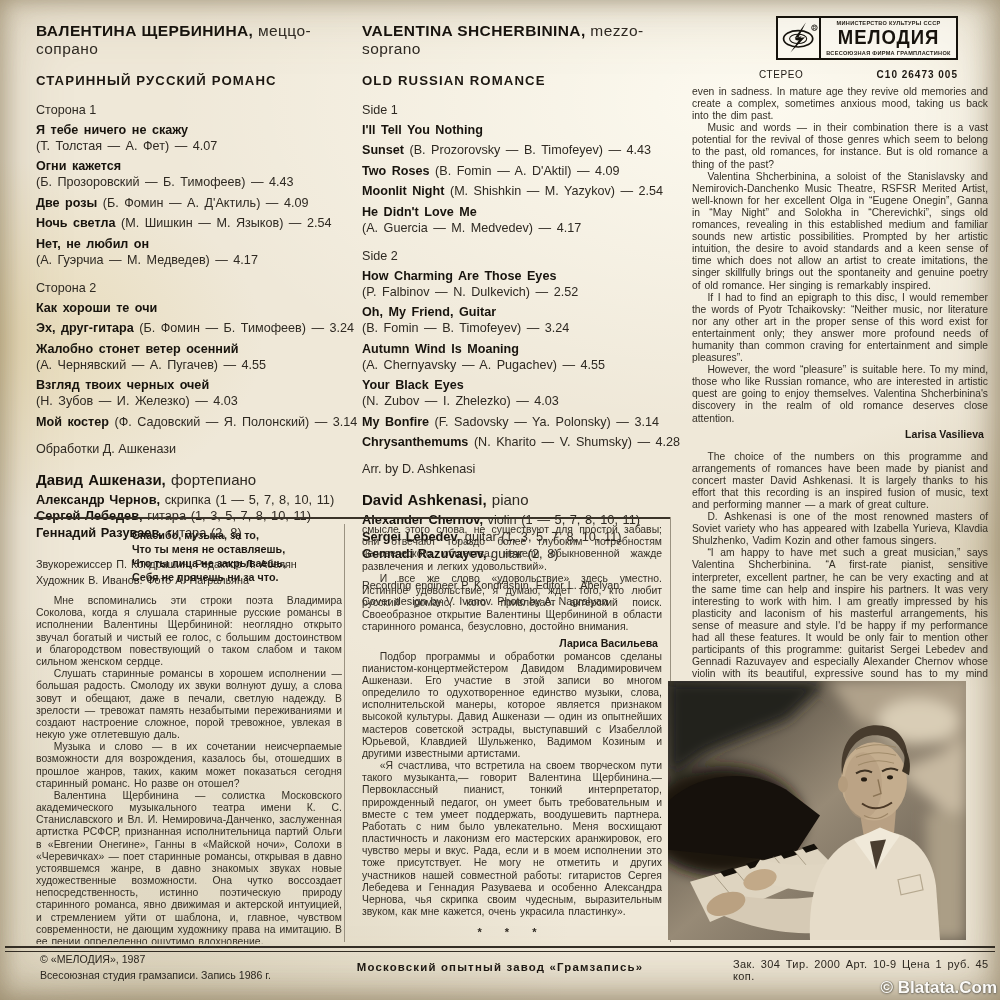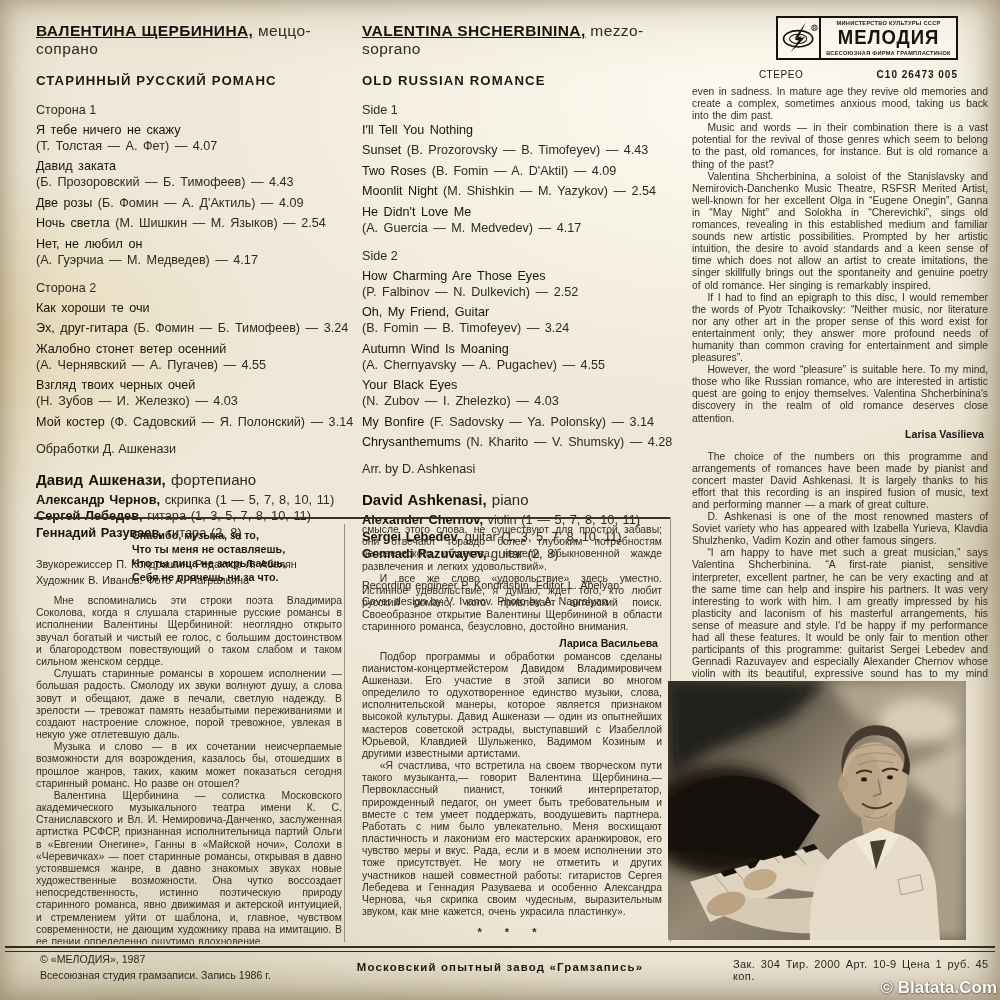--- a/index.html
+++ b/index.html
@@ -9,26 +9,26 @@
       radial-gradient(420px 260px at -3% 34%, rgba(214,190,120,.38), transparent 70%),
       radial-gradient(900px 500px at 75% 10%, rgba(255,253,244,.85), transparent 65%),
       radial-gradient(700px 600px at 15% 95%, rgba(205,196,168,.5), transparent 60%),
       radial-gradient(300px 200px at 98% 55%, rgba(196,182,148,.4), transparent 70%),
       #efe8d8;
     box-shadow: inset 0 0 70px rgba(124,104,66,.28), inset -10px 0 26px rgba(110,92,58,.30), inset 0 -14px 30px rgba(110,92,58,.22), inset 6px 0 16px rgba(110,92,58,.18);}
   .col{position:absolute;}
   .col-ru{left:36px;top:22px;width:322px;}
   .col-en{left:362px;top:22px;width:318px;}
   .artist-line{font-size:15.5px;letter-spacing:.4px;margin-bottom:15px;}
-  .artist{font-weight:700;color:#17130d;text-decoration:underline;}
+  .artist{font-weight:700;color:#17130d;}
   .voice{font-weight:400;}
   .album-title{font-size:13.2px;font-weight:600;letter-spacing:1.1px;margin-bottom:15px;color:#1d1812;}
   .side-label{font-size:12.6px;margin:12px 0 6px;}
   .track{margin:0 0 4.5px;font-size:12.6px;line-height:1.27;word-spacing:2px;}
-  .tt{font-weight:400;color:#17130d;}
+  .tt{font-weight:700;color:#17130d;}
   .track.blk .tc{display:block;}
   .arr-line{margin:11px 0 0;font-size:12.6px;}
   .musicians{margin-top:14px;}
   .mus{font-size:12.8px;line-height:1.32;word-spacing:1px;}
   .mus.first{font-size:15px;margin-bottom:2px;}
   .mus .n{font-weight:700;color:#17130d;}
   .small-credits{margin-top:14px;font-size:10.8px;line-height:1.5;word-spacing:1px;}
   
   .logo-wrap{position:absolute;left:776px;top:16px;width:182px;}
   .logo-row{display:flex;}
@@ -70,21 +70,21 @@
 </head>
 <body>
 
 <div class="page">
 
   <div class="col col-ru">
     <div class="artist-line"><span class="artist">ВАЛЕНТИНА ЩЕРБИНИНА,</span><span class="voice"> меццо-сопрано</span></div>
     <div class="album-title">СТАРИННЫЙ РУССКИЙ РОМАНС</div>
     <div class="side-label">Сторона 1</div>
     <div class="track blk"><span class="tt">Я тебе ничего не скажу</span> <span class="tc">(Т. Толстая — А. Фет) — 4.07</span></div>
-    <div class="track blk"><span class="tt">Давид заката</span> <span class="tc">(Б. Прозоровский — Б. Тимофеев) — 4.43</span></div>
+    <div class="track blk"><span class="tt">Огни кажется</span> <span class="tc">(Б. Прозоровский — Б. Тимофеев) — 4.43</span></div>
     <div class="track"><span class="tt">Две розы</span> <span class="tc">(Б. Фомин — А. Д'Актиль) — 4.09</span></div>
     <div class="track"><span class="tt">Ночь светла</span> <span class="tc">(М. Шишкин — М. Языков) — 2.54</span></div>
     <div class="track blk"><span class="tt">Нет, не любил он</span> <span class="tc">(А. Гуэрчиа — М. Медведев) — 4.17</span></div>
     <div class="side-label">Сторона 2</div>
     <div class="track blk"><span class="tt">Как хороши те очи</span> </div>
     <div class="track"><span class="tt">Эх, друг-гитара</span> <span class="tc">(Б. Фомин — Б. Тимофеев) — 3.24</span></div>
     <div class="track blk"><span class="tt">Жалобно стонет ветер осенний</span> <span class="tc">(А. Чернявский — А. Пугачев) — 4.55</span></div>
     <div class="track blk"><span class="tt">Взгляд твоих черных очей</span> <span class="tc">(Н. Зубов — И. Железко) — 4.03</span></div>
     <div class="track"><span class="tt">Мой костер</span> <span class="tc">(Ф. Садовский — Я. Полонский) — 3.14</span></div>
     <div class="arr-line">Обработки Д. Ашкенази</div>

